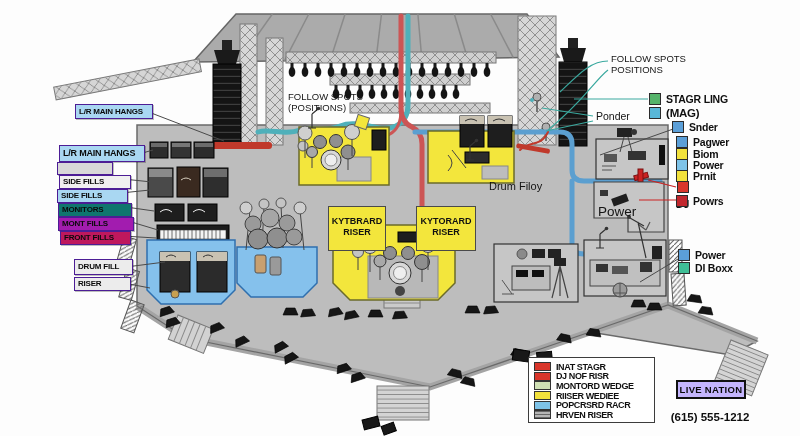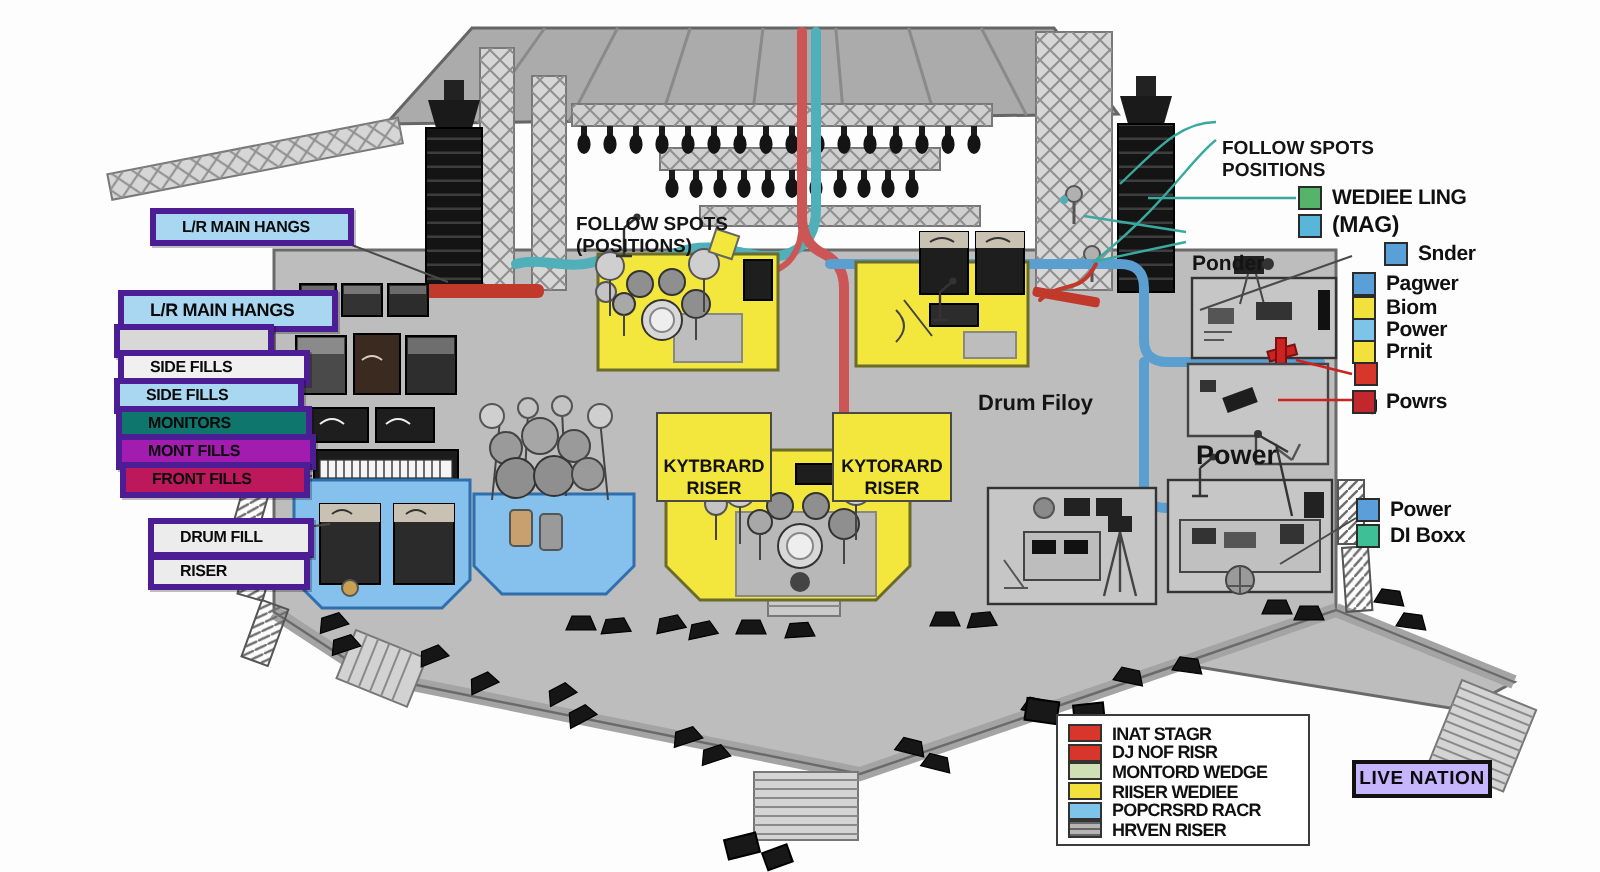--- a/index.html
+++ b/index.html
@@ -1,25 +1,25 @@
 <!DOCTYPE html>
 <html><head>
 <meta charset="utf-8">
 <style>
   html,body{margin:0;padding:0;background:#ffffff;}
   #wrap{position:relative;width:800px;height:436px;overflow:hidden;background:#fdfdfd;
         font-family:"Liberation Sans",sans-serif;}
   #scene{position:absolute;left:0;top:0;}
-  .lbl{position:absolute;border:3px solid #4c1d95;color:#0a0a0a;font-weight:bold;
-       font-size:8px;letter-spacing:-0.2px;line-height:1.35;padding:0 13px;white-space:nowrap;
+  .lbl{position:absolute;border:1px solid #4c1d95;color:#0a0a0a;font-weight:bold;
+       font-size:8px;letter-spacing:-0.2px;line-height:1.35;padding:0 3px;white-space:nowrap;
        box-shadow:1px 1px 0 rgba(0,0,0,.25);}
-  .callout{position:absolute;color:#141414;font-weight:bold;white-space:nowrap;margin-top:16px;}
+  .callout{position:absolute;color:#141414;font-weight:normal;white-space:nowrap;}
   .riserbox{position:absolute;width:58px;height:45px;border:1.5px solid #4a4a4a;
             text-align:center;font-weight:bold;font-size:9px;line-height:11px;
-            padding-top:21px;box-sizing:border-box;color:#111;}
+            padding-top:9px;box-sizing:border-box;color:#111;}
   .legrow{position:absolute;display:flex;align-items:center;gap:5px;}
   .sw{width:10px;height:10px;border:1px solid #2b2b2b;flex:0 0 auto;}
   .legrow .t{font-weight:bold;font-size:10.5px;color:#101010;letter-spacing:-0.2px;white-space:nowrap;}
   #keybox{position:absolute;left:528px;top:357px;width:127px;height:66px;background:#fff;
           border:1.5px solid #3c3c3c;padding:4px 5px;box-sizing:border-box;}
   .krow{display:flex;align-items:center;gap:5px;height:9.6px;}
   .krow .ksw{width:15px;height:7px;border:1px solid #333;flex:0 0 auto;}
   .krow .kt{font-weight:bold;font-size:9px;letter-spacing:-0.4px;color:#101010;white-space:nowrap;}
   .hatch{background-image:repeating-linear-gradient(0deg,#666 0 1px,transparent 1px 3px);}
   #livenation{position:absolute;left:676px;top:380px;width:66px;height:15px;border:2px solid #111;
@@ -446,28 +446,28 @@
   <div>KYTBRARD</div>
   <div>RISER</div>
 </div>
 <div class="riserbox" style="left:416px;top:206px;width:60px;background:#f3e63c;">
   <div>KYTORARD</div>
   <div>RISER</div>
 </div>
 
 <div class="legrow" style="left:649px;top:93px;">
   <span class="sw" style="background: rgb(85, 179, 106);"></span>
-  <span class="t">WEDIEE LING</span>
+  <span class="t">STAGR LING</span>
 </div>
 <div class="legrow" style="left:649px;top:107px;">
   <span class="sw" style="background: rgb(88, 183, 216);"></span>
   <span class="t" style="font-size:11.5px;">(MAG)</span>
 </div>
 
-<div class="legrow" style="left:692px;top:121px;">
+<div class="legrow" style="left:672px;top:121px;">
   <span class="sw" style="background: rgb(91, 159, 216);"></span>
   <span class="t">Snder</span>
 </div>
 <div class="legrow" style="left:676px;top:136px;">
   <span class="sw" style="background: rgb(91, 159, 216);"></span>
   <span class="t">Pagwer</span>
 </div>
 <div class="legrow" style="left:676px;top:148px;">
   <span class="sw" style="background: rgb(242, 225, 60);"></span>
   <span class="t">Biom</span>
@@ -519,14 +519,15 @@
     <span class="ksw" style="background: rgb(126, 195, 232);"></span>
     <span class="kt">POPCRSRD RACR</span>
   </div>
   <div class="krow">
     <span class="ksw hatch" style="background-color: rgb(181, 181, 181);"></span>
     <span class="kt">HRVEN RISER</span>
   </div>
 </div>
 
 <div id="livenation">LIVE NATION</div>
+<div id="contact-phone">(615) 555-1212</div>
 
 </div>
 
 </body></html>

